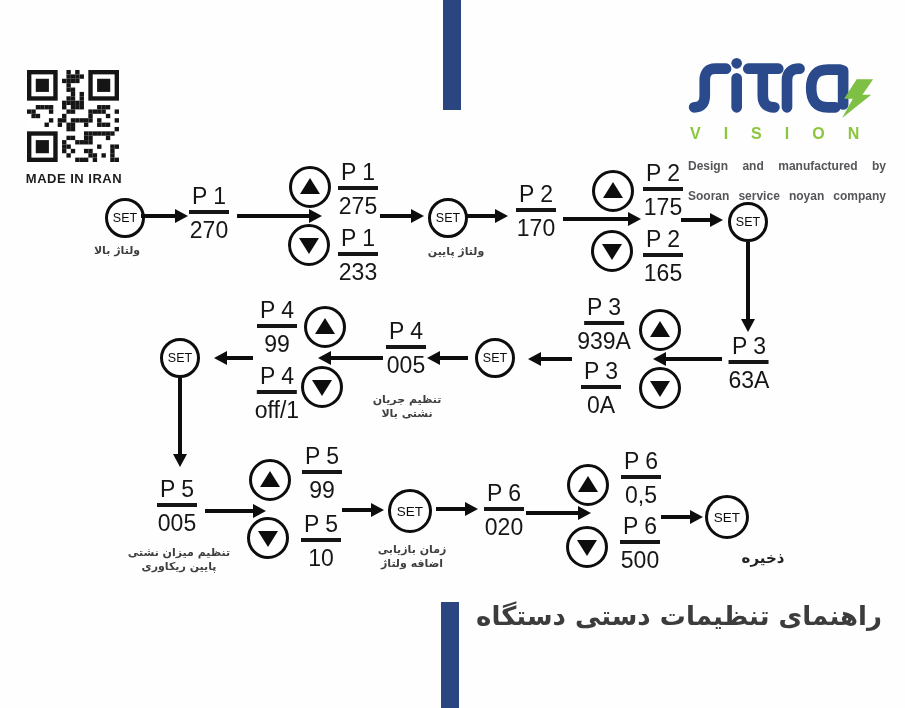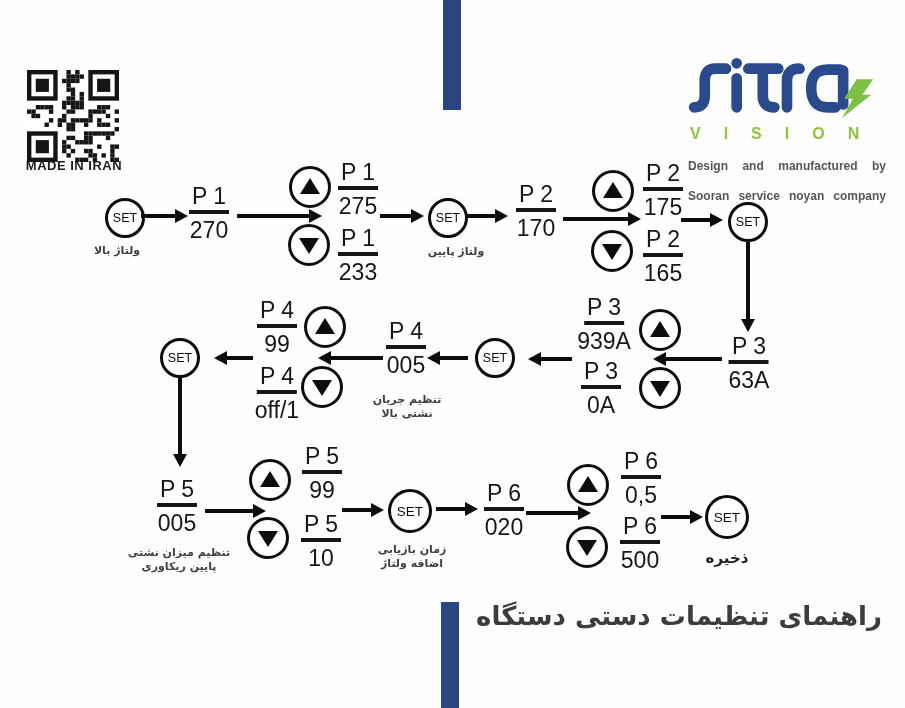--- a/index.html
+++ b/index.html
@@ -27,21 +27,21 @@
                 border-top:7.5px solid transparent;border-bottom:7.5px solid transparent;border-left:13px solid #0d0d0d;}
   .arr.l::before{content:"";position:absolute;left:-13px;top:-5.5px;
                  border-top:7.5px solid transparent;border-bottom:7.5px solid transparent;border-right:13px solid #0d0d0d;}
   .arrv{position:absolute;width:4px;background:#0d0d0d;}
   .arrv::after{content:"";position:absolute;bottom:-13px;left:-5.5px;
                border-left:7.5px solid transparent;border-right:7.5px solid transparent;border-top:13px solid #0d0d0d;}
   
   .cap{position:absolute;transform:translateX(-50%);text-align:center;font-size:11px;font-weight:700;
        color:#3f3f3f;direction:rtl;line-height:1.3;white-space:nowrap;
        font-family:"DejaVu Sans",sans-serif;}
-  .cap.save{font-size:15px;font-weight:bold;color:#222;}
+  .cap.save{font-size:15px;font-weight:bold;color:#222;margin-left:36px;}
   .title{position:absolute;right:23px;top:601px;font-size:26px;font-weight:bold;color:#3c3c3c;direction:rtl;
          font-family:"DejaVu Sans",sans-serif;white-space:nowrap;}
   
   .vision{color:#8cc63e;font-size:16px;font-weight:bold;letter-spacing:23px;margin:3px 16px 0 2px;white-space:nowrap;}
   .tagline{width:198px;font-weight:bold;font-size:12px;color:#55565a;line-height:1.18;margin-top:6px;}
   .tagline div{text-align:justify;text-align-last:justify;margin-top:16px;}
 </style>
 </head>
 <body>
 
@@ -167,21 +167,21 @@
         <rect x="68" y="76" width="4" height="4"></rect>
         <rect x="76" y="76" width="4" height="4"></rect>
         <rect x="44" y="80" width="4" height="4"></rect>
         <rect x="48" y="80" width="4" height="4"></rect>
         <rect x="52" y="80" width="4" height="4"></rect>
         <rect x="60" y="80" width="4" height="4"></rect>
         <rect x="76" y="80" width="4" height="4"></rect>
         <rect x="80" y="80" width="4" height="4"></rect>
       </g>
   </svg>
-  <div class="made" style="left:14px;top:158px;width:120px;">MADE IN IRAN</div>
+  <div class="made" style="left:14px;top:171px;width:120px;">MADE IN IRAN</div>
 
   <div style="position:absolute;left:688px;top:58px;width:200px;">
     <svg width="198" height="60" viewBox="0 0 200 62" aria-label="sitra">
       <g stroke="#2b4a8c" stroke-width="11" fill="none" stroke-linecap="round">
         <path d="M 37 11 L 26 11 Q 15 11 15 23 L 15 39 Q 15 51 4 51"></path>
         <path d="M 48 21 L 48 51"></path>
         <path d="M 60 11 L 91 11 M 75 11 L 75 39 Q 75 51 87 51"></path>
         <path d="M 100 51 L 100 23 Q 100 11 113 11"></path>
         <path d="M 155 12 L 142 12 Q 125 12 125 31 Q 125 51 142 51 L 150 51"></path>
         <path d="M 158 13 L 158 48"></path>

